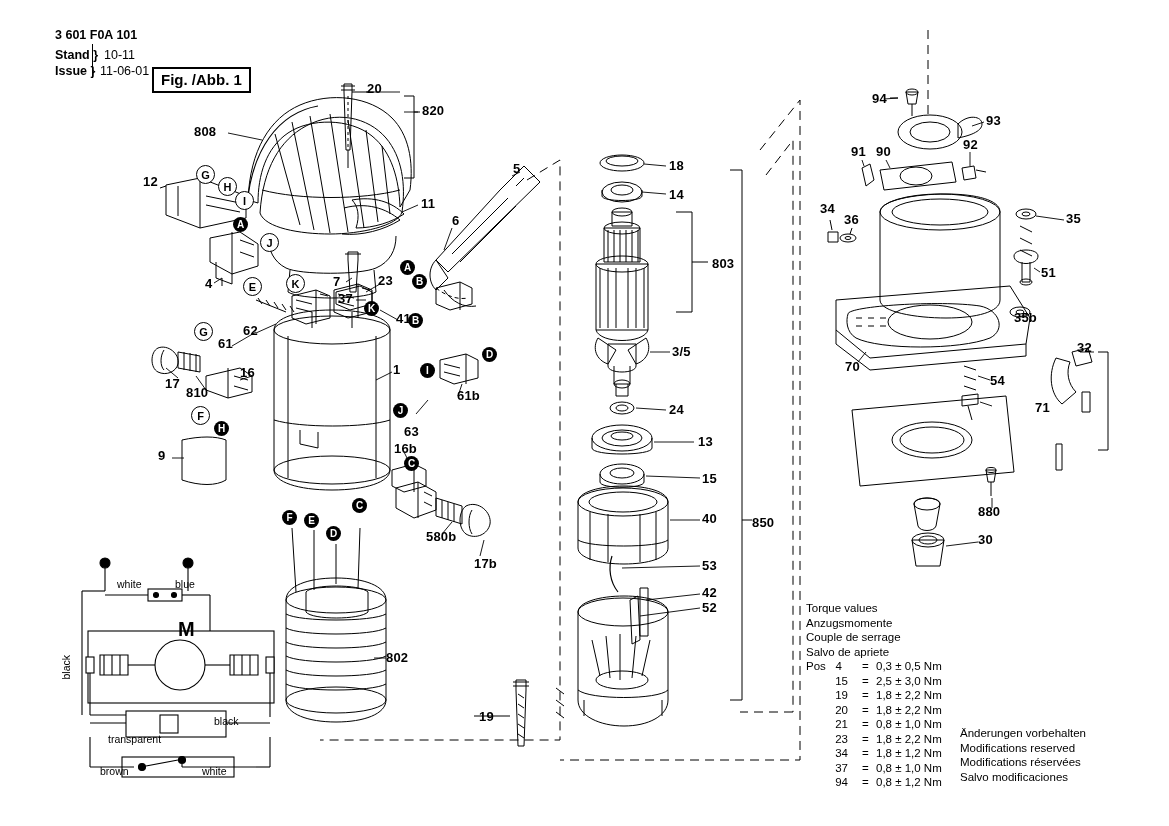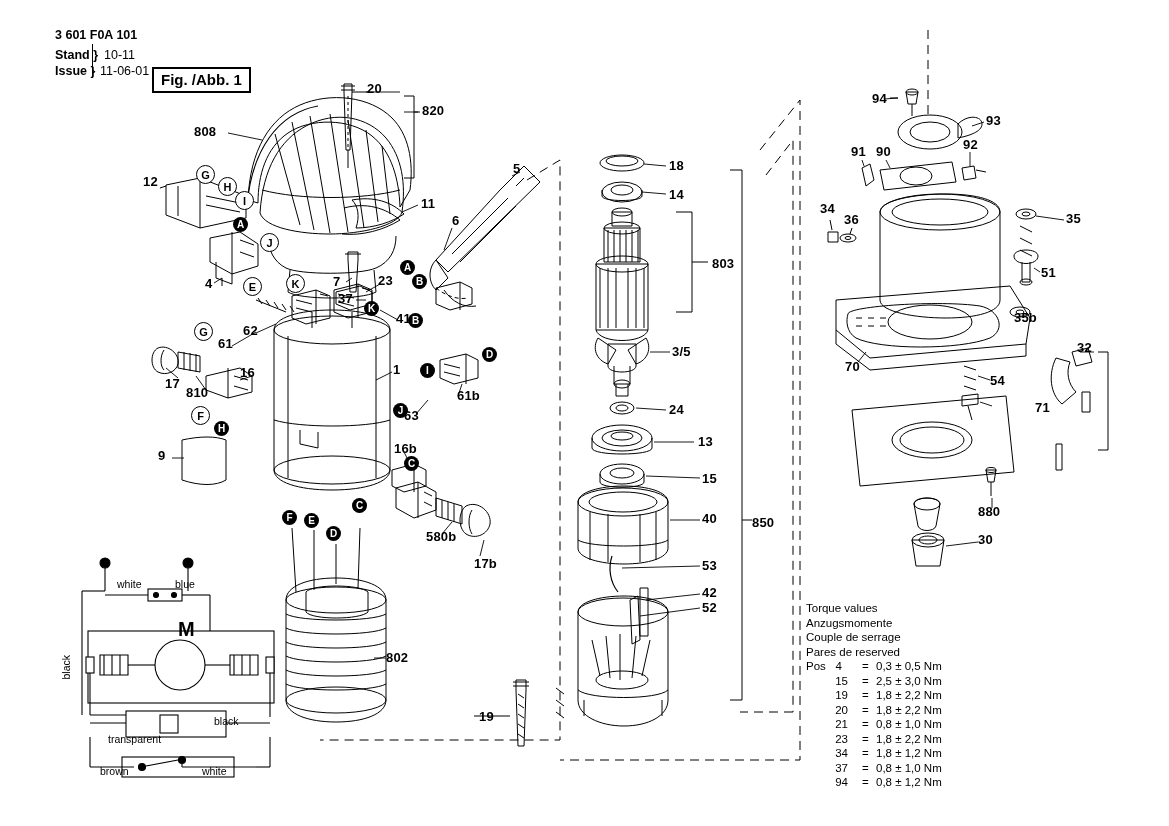--- a/index.html
+++ b/index.html
@@ -342,21 +342,21 @@
   <div class="abs lbl" style="left:378px;top:273px;">23</div>
   <div class="abs lbl" style="left:205px;top:276px;">4</div>
   <div class="abs lbl" style="left:338px;top:291px;">37</div>
   <div class="abs lbl" style="left:396px;top:311px;">41</div>
   <div class="abs lbl" style="left:243px;top:323px;">62</div>
   <div class="abs lbl" style="left:218px;top:336px;">61</div>
   <div class="abs lbl" style="left:165px;top:376px;">17</div>
   <div class="abs lbl" style="left:186px;top:385px;">810</div>
   <div class="abs lbl" style="left:240px;top:365px;">16</div>
   <div class="abs lbl" style="left:393px;top:362px;">1</div>
-  <div class="abs lbl" style="left:404px;top:408px;">63</div>
+  <div class="abs lbl" style="left:404px;top:424px;">63</div>
   <div class="abs lbl" style="left:457px;top:388px;">61b</div>
   <div class="abs lbl" style="left:158px;top:448px;">9</div>
   <div class="abs lbl" style="left:394px;top:441px;">16b</div>
   <div class="abs lbl" style="left:426px;top:529px;">580b</div>
   <div class="abs lbl" style="left:474px;top:556px;">17b</div>
   <div class="abs lbl" style="left:386px;top:650px;">802</div>
   <div class="abs lbl" style="left:479px;top:709px;">19</div>
   <div class="abs lbl" style="left:669px;top:158px;">18</div>
   <div class="abs lbl" style="left:669px;top:187px;">14</div>
   <div class="abs lbl" style="left:712px;top:256px;">803</div>
@@ -459,21 +459,21 @@
   <div class="abs vert" style="left:60px;top:655px;">black</div>
   <div class="abs wirelbl" style="left:214px;top:715px;">black</div>
   <div class="abs wirelbl" style="left:108px;top:733px;">transparent</div>
   <div class="abs wirelbl" style="left:100px;top:765px;">brown</div>
   <div class="abs wirelbl" style="left:202px;top:765px;">white</div>
 
   <div class="abs" style="left:806px;top:601px;">
     <div class="torque">Torque values</div>
     <div class="torque">Anzugsmomente</div>
     <div class="torque">Couple de serrage</div>
-    <div class="torque">Pares de reserved</div>
+    <div class="torque">Salvo de apriete</div>
     <div style="margin-top:0px;">
       <div style="display:flex;">
         <span class="torque" style="width:56px;">Pos   4</span>
         <span class="torque" style="width:14px;">=</span>
         <span class="torque">0,3 ± 0,5 Nm</span>
       </div>
       <div style="display:flex;">
         <span class="torque" style="width:56px;text-align:right;padding-right:14px;box-sizing:border-box;">15</span>
         <span class="torque" style="width:14px;">=</span>
         <span class="torque">2,5 ± 3,0 Nm</span>
@@ -509,14 +509,20 @@
         <span class="torque">0,8 ± 1,0 Nm</span>
       </div>
       <div style="display:flex;">
         <span class="torque" style="width:56px;text-align:right;padding-right:14px;box-sizing:border-box;">94</span>
         <span class="torque" style="width:14px;">=</span>
         <span class="torque">0,8 ± 1,2 Nm</span>
       </div>
     </div>
   </div>
 
+  <div class="abs" style="left:960px;top:726px;">
+    <div class="mods">Änderungen vorbehalten</div>
+    <div class="mods">Modifications reserved</div>
+    <div class="mods">Modifications réservées</div>
+    <div class="mods">Salvo modificaciones</div>
+  </div>
 
 </div>
 
 </body></html>

